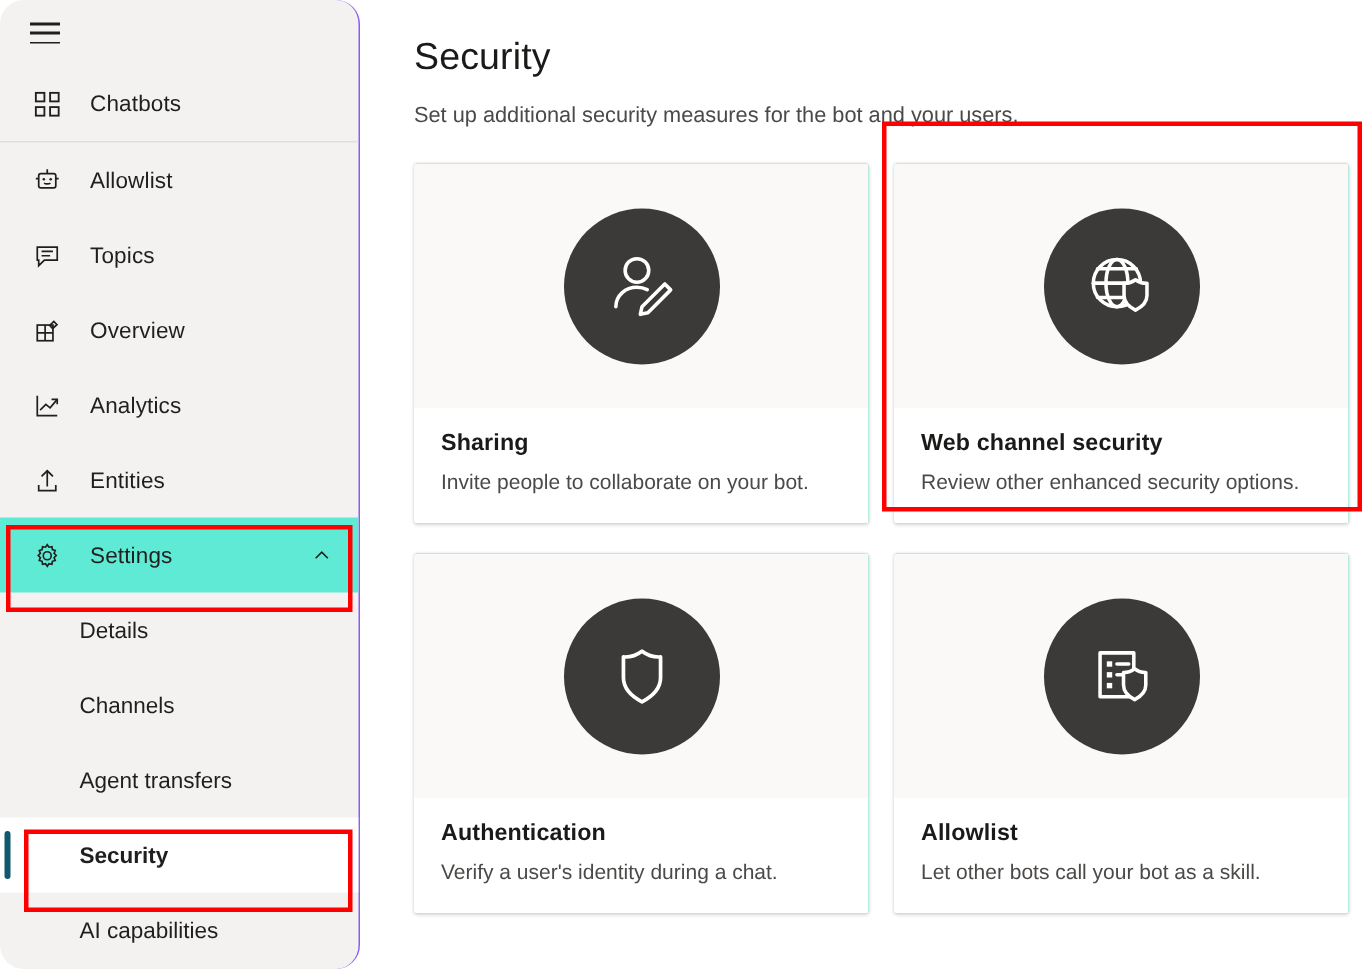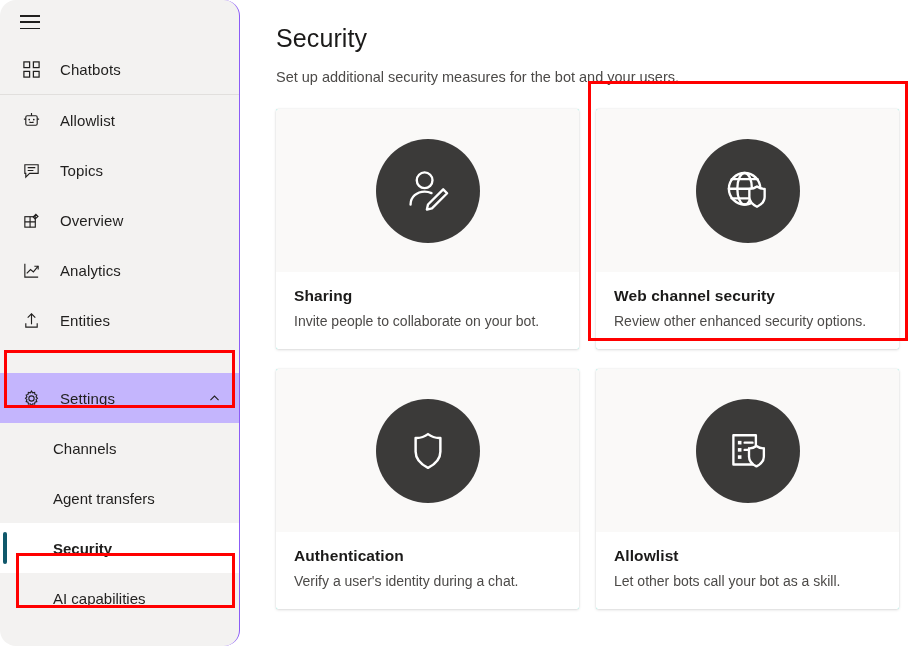--- a/index.html
+++ b/index.html
@@ -114,22 +114,21 @@
     left: 3px;
     top: 50%;
     transform: translateY(-50%);
     width: 4px;
     height: 32px;
     border-radius: 2px;
     background: #10586b;
   }
 
   .settings-row {
-    background: #c4b5fd;
-    margin-top: 28px;
+    background: #5eead4;
   }
 
   
   .redbox {
     position: absolute;
     border: 3px solid #ff0000;
     pointer-events: none;
     z-index: 30;
   }
 
@@ -301,20 +300,23 @@
         </svg>
       </span>
       <span class="nav-label">Settings</span>
       <span class="chevron">
         <svg width="13" height="13" viewBox="0 0 16 16" fill="none" stroke="#201f1e" stroke-width="1.3">
           <polyline points="3,10 8,5 13,10"></polyline>
         </svg>
       </span>
     </div>
 
+    <div class="sub-item">
+      <span>Details</span>
+    </div>
     <div class="sub-item">
       <span>Channels</span>
     </div>
     <div class="sub-item">
       <span>Agent transfers</span>
     </div>
     <div class="sub-item selected">
       <span class="sel-bar"></span>
       <span>Security</span>
     </div>

